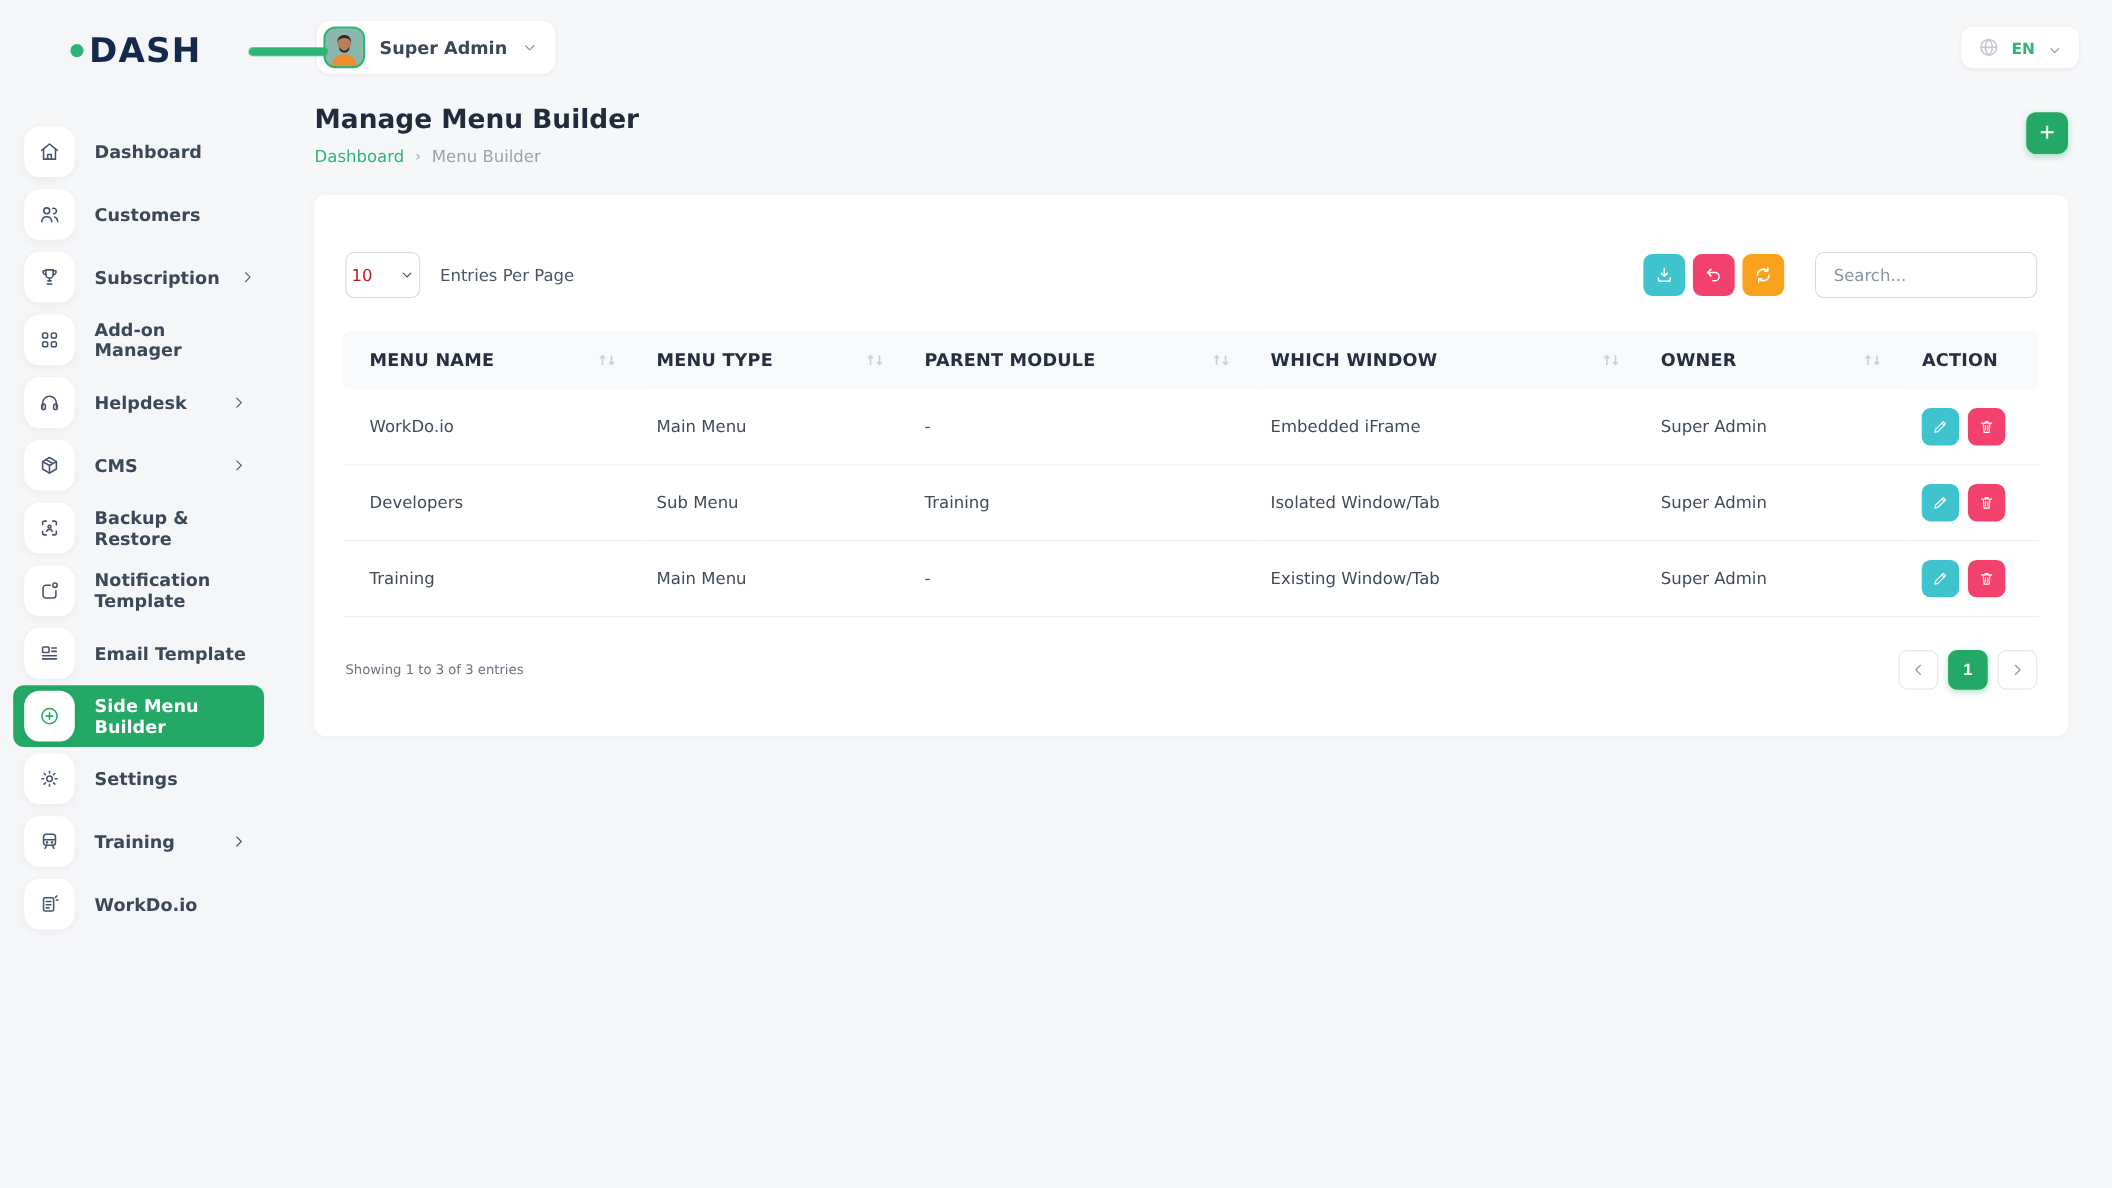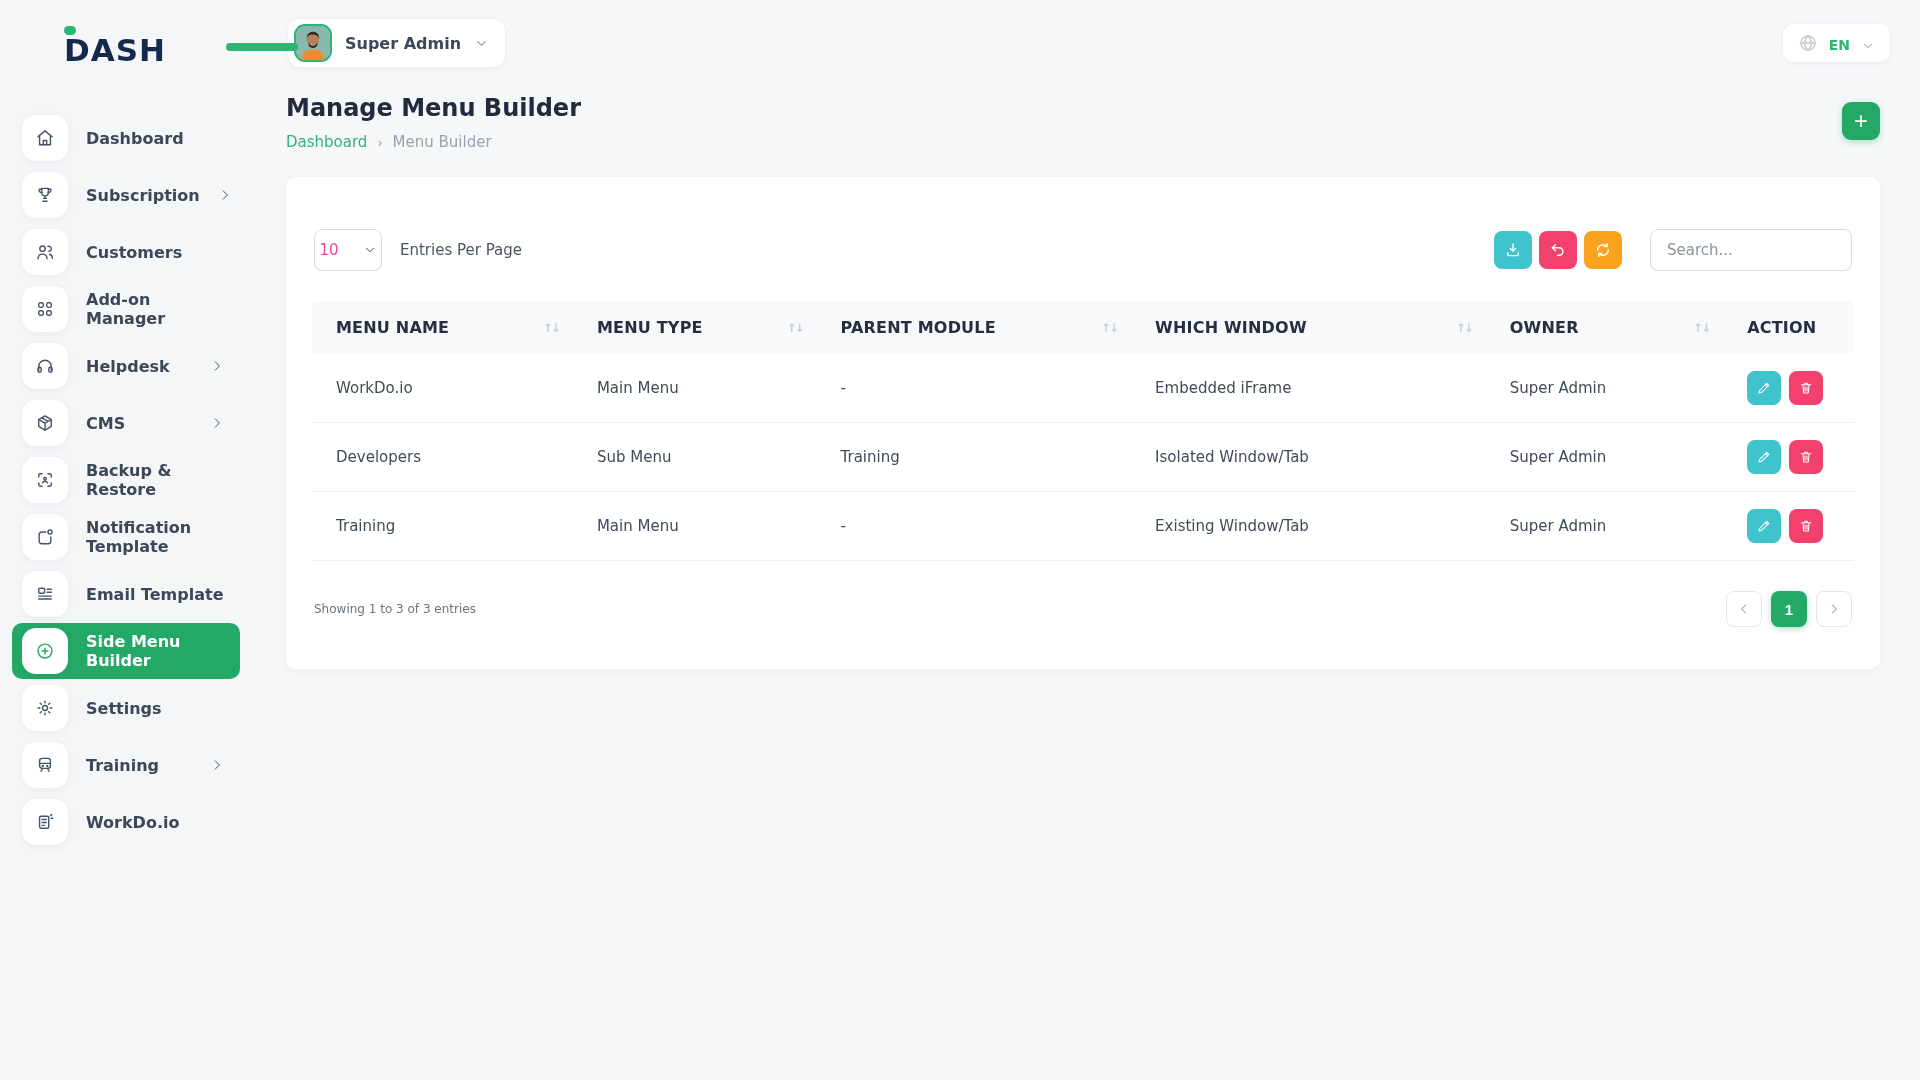--- a/index.html
+++ b/index.html
@@ -6,21 +6,21 @@
   html,body { width:1920px; height:1080px; }
   body {
     font-family:"DejaVu Sans","Liberation Sans",sans-serif;
     background:#f6f7f9; color:#3c4858; overflow:hidden;
   }
   svg { display:block; }
   .ico { stroke:#47536b; stroke-width:1.7; fill:none; stroke-linecap:round; stroke-linejoin:round; }
 
   
   .sidebar { position:fixed; left:0; top:0; width:252px; height:1080px; background:#f5f6f8; z-index:5; }
-  .logo { margin:26px 0 0 64px; display:flex; align-items:flex-start; position:relative; height:40px;flex-direction:column; }
+  .logo { margin:26px 0 0 64px; display:flex; align-items:center; position:relative; height:40px; }
   .logo-dot { width:12px; height:12px; border-radius:6px; background:#2eb573; margin-right:5px; }
   .logo-text { font-size:31px; font-weight:800; color:#14294b; letter-spacing:1px; line-height:1; }
   .logo-bar { position:absolute; right:-46px; top:17px; width:72px; height:8px; border-radius:4px; background:#2eb573; }
   .nav { margin-top:44px; padding:0 12px; display:flex; flex-direction:column; gap:1px; }
   .nav-item { display:flex; align-items:center; gap:18px; padding:4px 10px; height:56px; border-radius:10px; cursor:pointer; }
   .icon-tile { width:46px; height:46px; background:#ffffff; border-radius:14px; box-shadow:0 2px 8px rgba(30,40,60,.05); display:flex; align-items:center; justify-content:center; flex:0 0 auto; }
   .nav-label { font-size:16px; font-weight:600; color:#3c4858; flex:1; }
   .nav-chevron { margin-right:6px; }
   .nav-item.active { background:#24a866; }
   .nav-item.active .nav-label { color:#ffffff; font-weight:700; }
@@ -40,21 +40,21 @@
   .page-title { font-size:24px; font-weight:700; color:#222b3c; }
   .breadcrumb { margin-top:11px; display:flex; align-items:center; gap:10px; font-size:15px; }
   .bc-link { color:#2eb573; cursor:pointer; }
   .bc-sep { color:#9aa3ad; font-size:13px; }
   .bc-current { color:#9aa3ad; }
   .add-btn { width:38px; height:38px; background:#24a866; border:none; border-radius:9px; color:#fff; font-size:24px; font-weight:400; line-height:1; display:flex; align-items:center; justify-content:center; cursor:pointer; box-shadow:0 2px 6px rgba(36,168,102,.35); margin-top:8px; }
 
   .card { background:#fff; border-radius:10px; margin-top:26px; padding:52px 26px 42px; box-shadow:0 2px 12px rgba(30,40,60,.04); }
   .toolbar { display:flex; align-items:center; justify-content:space-between; padding:0 2px; }
   .toolbar-left { display:flex; align-items:center; gap:18px; }
-  .entries-select { width:68px; height:42px; border:1px solid #d6dae0; border-radius:8px; background:#fff; display:flex; align-items:center; justify-content:center; gap:24px; font-size:15px; color:#ec4899; cursor:pointer; }
+  .entries-select { width:68px; height:42px; border:1px solid #d6dae0; border-radius:8px; background:#fff; display:flex; align-items:center; justify-content:center; gap:24px; font-size:15px; color:#b91c1c; cursor:pointer; }
   .entries-label { font-size:15px; color:#4b5563; }
   .toolbar-right { display:flex; align-items:center; gap:28px; }
   .btn-group { display:flex; gap:7px; }
   .tool-btn { width:38px; height:38px; border:none; border-radius:8px; display:flex; align-items:center; justify-content:center; cursor:pointer; }
   .tool-btn .ico { stroke:#ffffff; stroke-width:1.9; }
   .tool-export { background:#3fc3cd; }
   .tool-undo { background:#f1416c; }
   .tool-refresh { background:#fba21d; }
   .search-input { width:202px; height:42px; border:1px solid #d6dae0; border-radius:8px; padding:0 16px; font-size:15px; color:#3c4858; font-family:inherit; background:#fff; }
   .search-input::placeholder { color:#8a93a0; }
@@ -101,42 +101,42 @@
             <path d="M5.5 9v11h13V9"></path>
             <path d="M10 20v-5h4v5"></path>
           </svg>
       </span>
       <span class="nav-label">Dashboard</span>
     </div>
 
     <div class="nav-item">
       <span class="icon-tile">
         <svg class="ico" width="20" height="20" viewBox="0 0 24 24">
+            <circle cx="9" cy="8" r="3.2"></circle>
+            <path d="M3.5 20c.3-3.5 2.8-5.5 5.5-5.5s5.2 2 5.5 5.5"></path>
+            <path d="M15.5 5.4a3 3 0 1 1 1 5.8M17.5 14.7c2 .6 3.2 2.3 3.5 4.8"></path>
+          </svg>
+      </span>
+      <span class="nav-label">Customers</span>
+    </div>
+
+    <div class="nav-item">
+      <span class="icon-tile">
+        <svg class="ico" width="20" height="20" viewBox="0 0 24 24">
             <path d="M8 4h8v5a4 4 0 0 1-8 0z"></path>
             <path d="M8 5H5a3 3 0 0 0 3.2 4M16 5h3a3 3 0 0 1-3.2 4"></path>
             <path d="M12 13v3M9.5 19.5h5M10.2 16h3.6"></path>
           </svg>
       </span>
       <span class="nav-label">Subscription</span>
       <span class="nav-chevron">
         <svg class="ico" width="14" height="14" viewBox="0 0 24 24">
             <path d="M9 5l7 7-7 7"></path>
           </svg>
       </span>
-    </div>
-
-    <div class="nav-item">
-      <span class="icon-tile">
-        <svg class="ico" width="20" height="20" viewBox="0 0 24 24">
-            <circle cx="9" cy="8" r="3.2"></circle>
-            <path d="M3.5 20c.3-3.5 2.8-5.5 5.5-5.5s5.2 2 5.5 5.5"></path>
-            <path d="M15.5 5.4a3 3 0 1 1 1 5.8M17.5 14.7c2 .6 3.2 2.3 3.5 4.8"></path>
-          </svg>
-      </span>
-      <span class="nav-label">Customers</span>
     </div>
 
     <div class="nav-item">
       <span class="icon-tile">
         <svg class="ico" width="20" height="20" viewBox="0 0 24 24">
             <rect x="4.5" y="4.5" width="5.5" height="5.5" rx="2"></rect>
             <rect x="14" y="4.5" width="5.5" height="5.5" rx="2"></rect>
             <rect x="4.5" y="14" width="5.5" height="5.5" rx="2"></rect>
             <rect x="14" y="14" width="5.5" height="5.5" rx="2"></rect>
           </svg>

